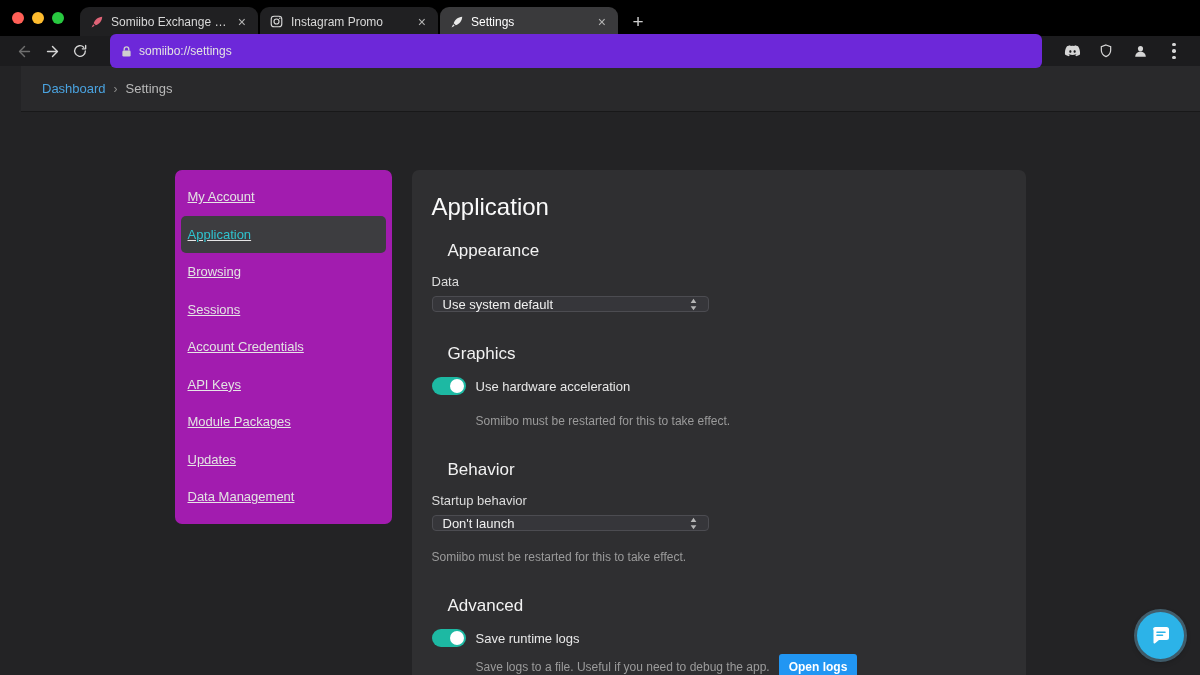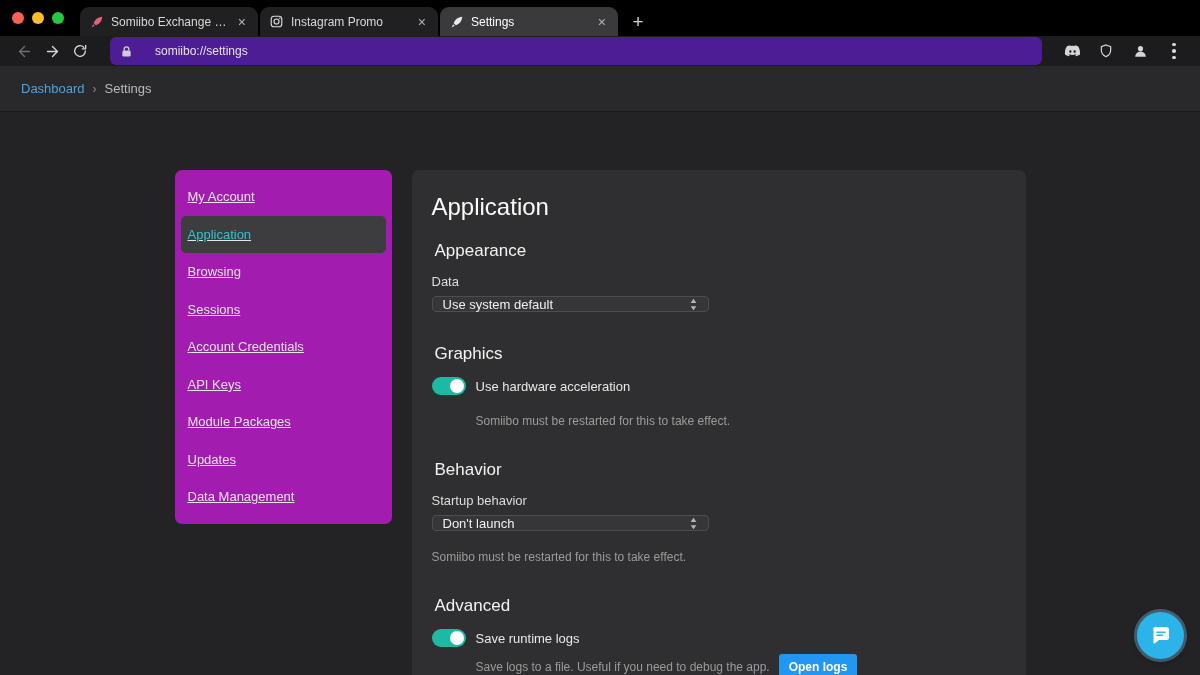--- a/index.html
+++ b/index.html
@@ -20,47 +20,47 @@
   .tab.active { background:#3a3a3c; color:#fff; }
   .tab .tab-label { flex:1; white-space:nowrap; overflow:hidden; text-overflow:ellipsis; }
   .tab .tab-close { color:#b5b5b5; font-size:14px; line-height:1; padding:1px 3px; border-radius:3px; }
   .newtab { width:28px; height:28px; margin-left:6px; color:#cfcfcf; font-size:19px; font-weight:300;
             display:grid; place-items:center; background:none; border:none; }
   .favicon { display:grid; place-items:center; width:15px; }
 
   
   .navbar { height:30px; background:#1c1c1e; display:flex; align-items:center; padding:0 10px; }
   .nav-btn { width:28px; height:26px; display:grid; place-items:center; background:none; border:none; }
-  .addressbar { flex:1; height:28px; background:#4c1d95; border-radius:6px; margin:0 16px;
-                display:flex; align-items:center; gap:23px; padding:0 11px; }
+  .addressbar { flex:1; height:34px; background:#6d28d9; border-radius:6px; margin:0 16px;
+                display:flex; align-items:center; gap:7px; padding:0 11px; }
   .addressbar input { background:transparent; border:none; outline:none; color:#e3e3e3;
                       font-size:12px; font-family:"Liberation Sans",sans-serif; width:100%; }
   .nav-right { display:flex; align-items:center; gap:6px; padding-right:2px; }
   .kebab { display:flex; flex-direction:column; gap:3px; align-items:center; }
   .kebab i { width:3.5px; height:3.5px; border-radius:50%; background:#d6d6d6; display:block; }
 
   
   .breadcrumb-bar { height:46px; background:#29292b; display:flex; align-items:center; gap:8px;
-                    padding:0 21px; font-size:13px; border-bottom:1px solid rgba(0,0,0,.4); }
+                    padding:0 21px; font-size:13px; border-bottom:1px solid rgba(0,0,0,.4);margin-left:21px; }
   .crumb-link { color:#4aa3e0; text-decoration:none; }
   .crumb-sep { color:#8b8b8b; font-size:12px; }
   .crumb-current { color:#b9b9b9; }
 
   
   .content { height:563px; display:flex; justify-content:center; align-items:flex-start;
              gap:20px; padding-top:58px; overflow:hidden; background:#232325; }
 
   .settings-nav { width:217px; background:#a21caf; border-radius:7px; padding:8px 0;text-decoration:underline; }
   .nav-item { height:37.5px; display:flex; align-items:center; padding:0 13px;
               font-size:13px; color:#e3e3e3; cursor:default; }
   .nav-item.active { background:#3d3d40; color:#2fc4cf; border-radius:5px; margin:0 6px; padding:0 7px; }
 
   .settings-panel { width:614px; background:#2f2f31; border-radius:7px; padding:23px 20px; height:640px; }
   .panel-title { font-size:24px; font-weight:400; color:#fafafa; margin-bottom:20px; }
-  .section-heading { font-size:17px; font-weight:500; color:#f2f2f2; margin:32px 3px 13px; }
+  .section-heading { font-size:17px; font-weight:500; color:#f2f2f2; margin:32px 16px 13px; }
   .section-heading.first { margin-top:0; }
   .field-label { font-size:13px; color:#dcdcdc; margin-bottom:7px; }
   .select { width:277px; height:16px; background:#36363a; border:1px solid #4c4c51; border-radius:4px;
             display:flex; align-items:center; justify-content:space-between; padding:0 10px;
             font-size:13px; color:#f0f0f0; cursor:default; }
   .toggle-row { display:flex; align-items:center; gap:10px; font-size:13px; color:#e8e8e8; }
   .toggle { width:34px; height:18px; border-radius:10px; background:#1db9a3; position:relative; flex:none; }
   .toggle::after { content:""; position:absolute; top:2px; right:2px; width:14px; height:14px;
                    border-radius:50%; background:#fff; }
   .helper { font-size:12px; color:#9b9b9b; margin-top:19px; }

